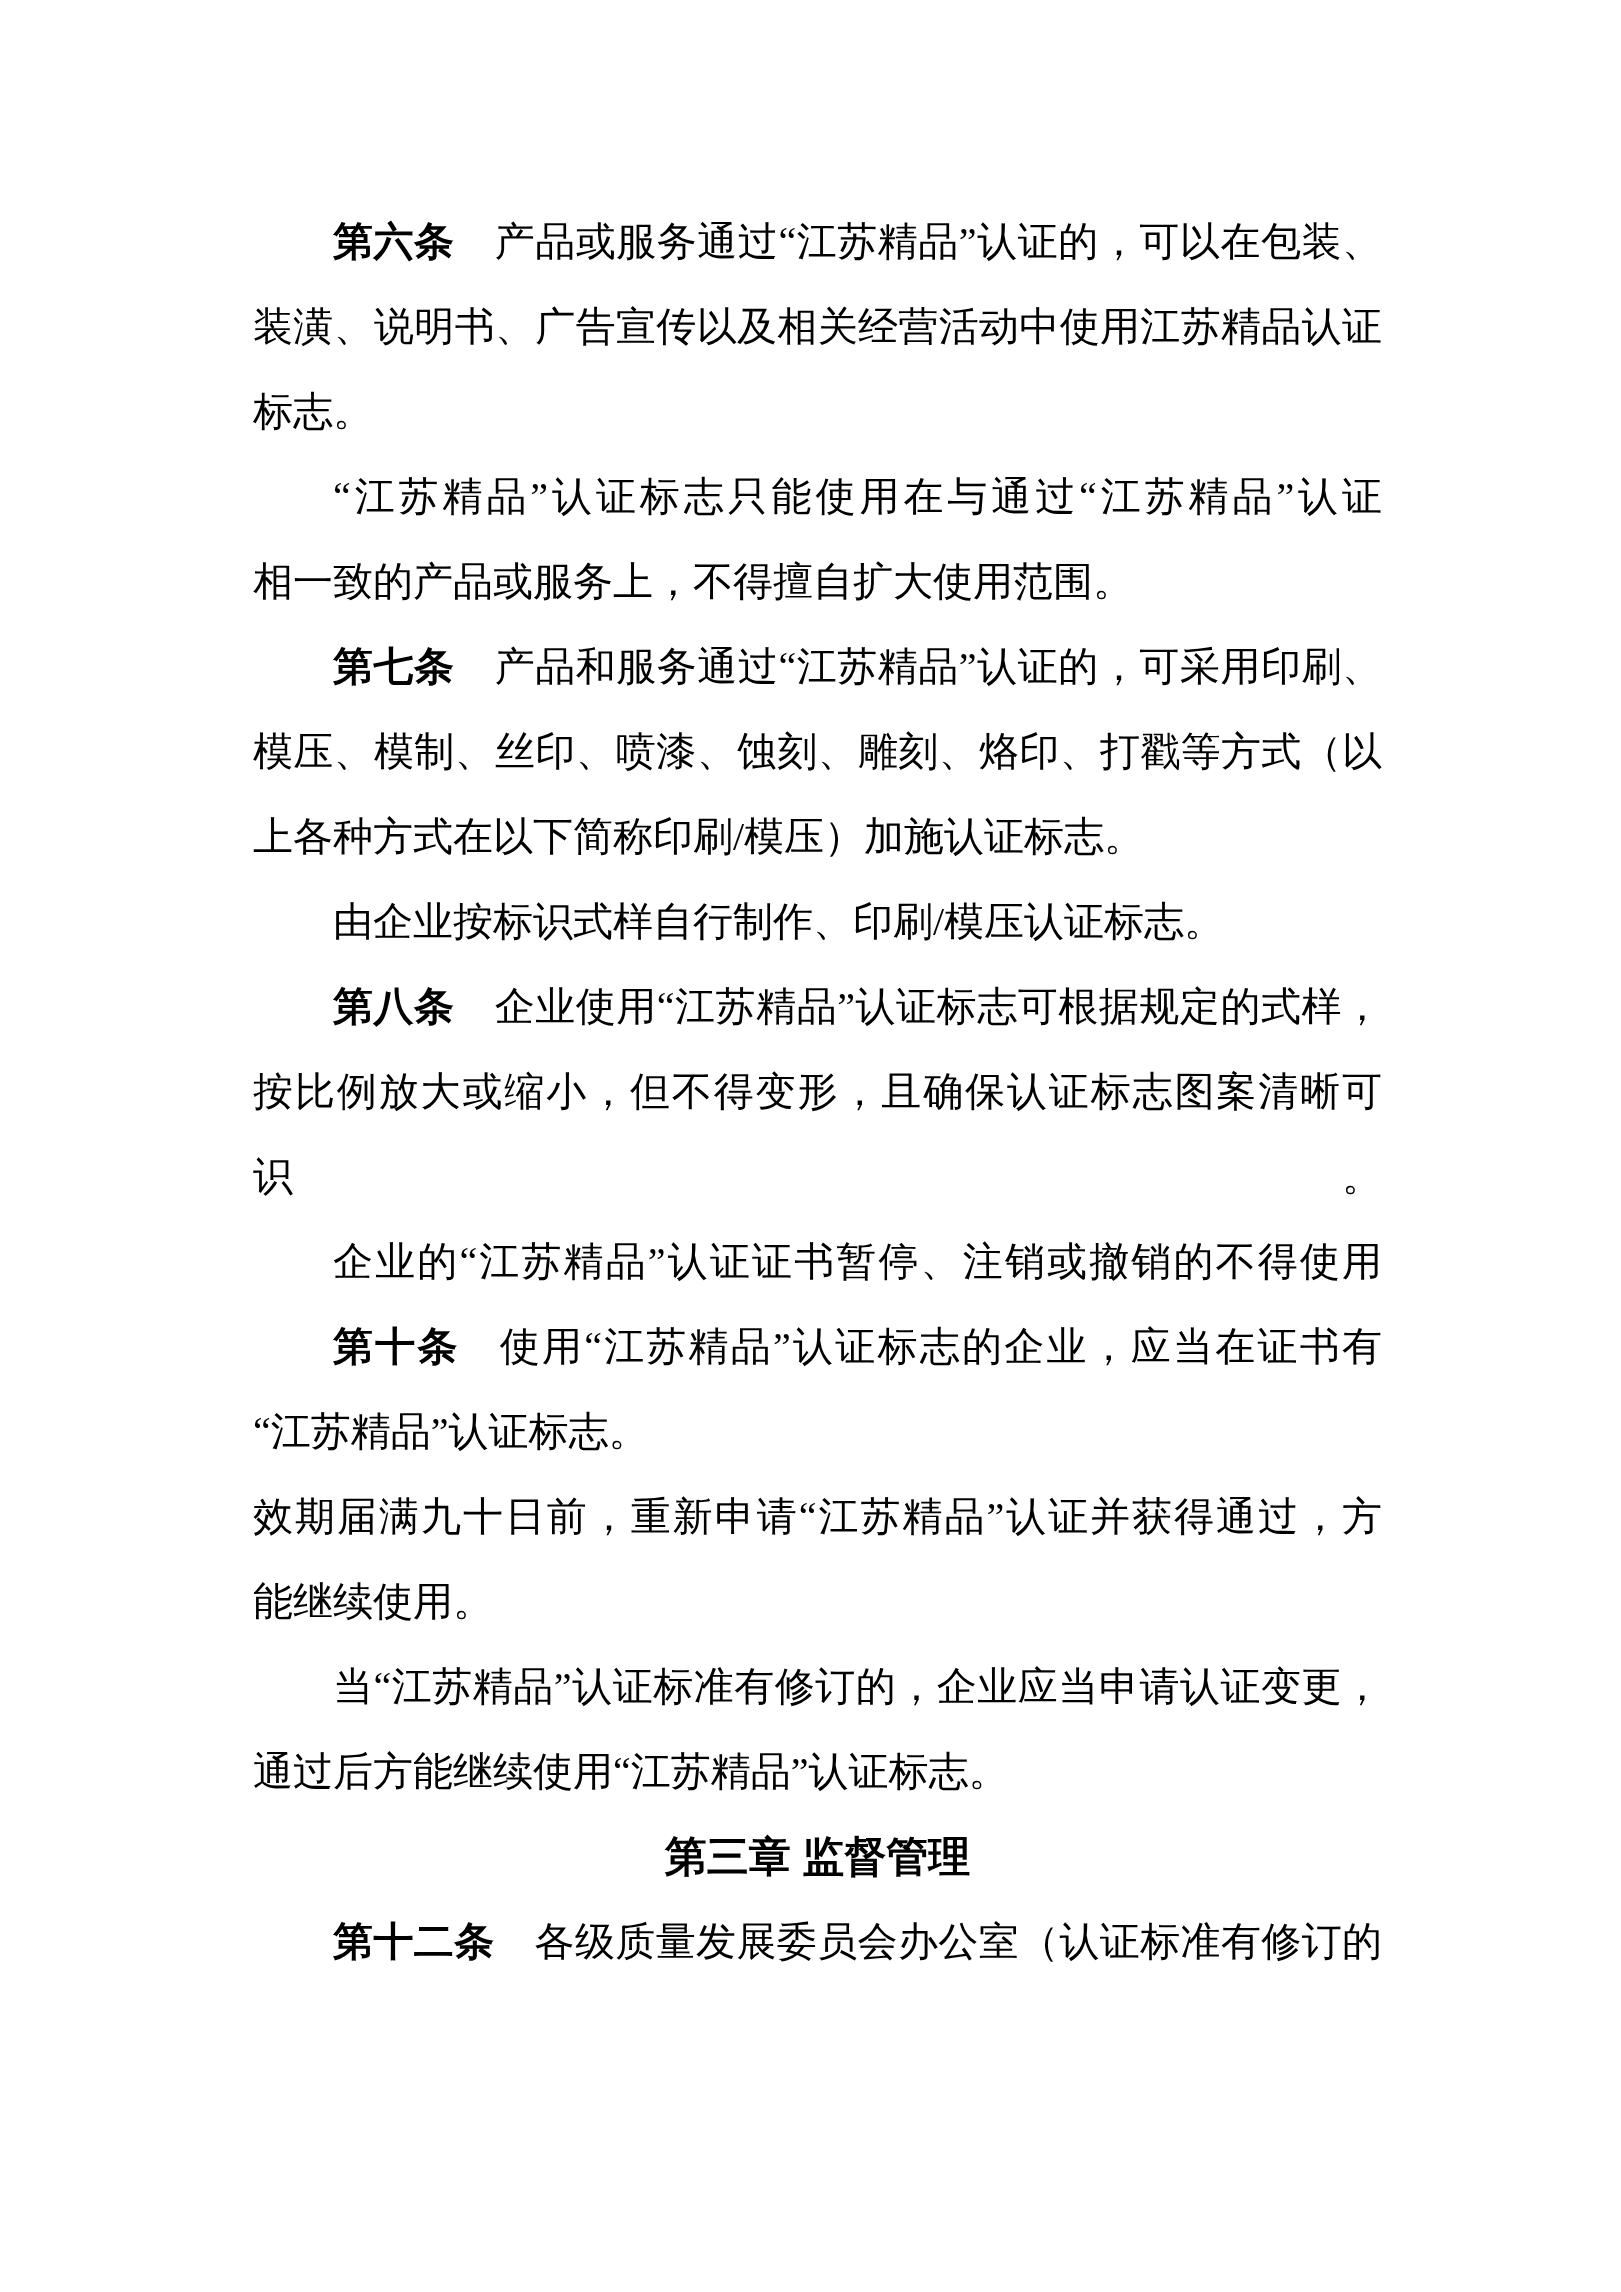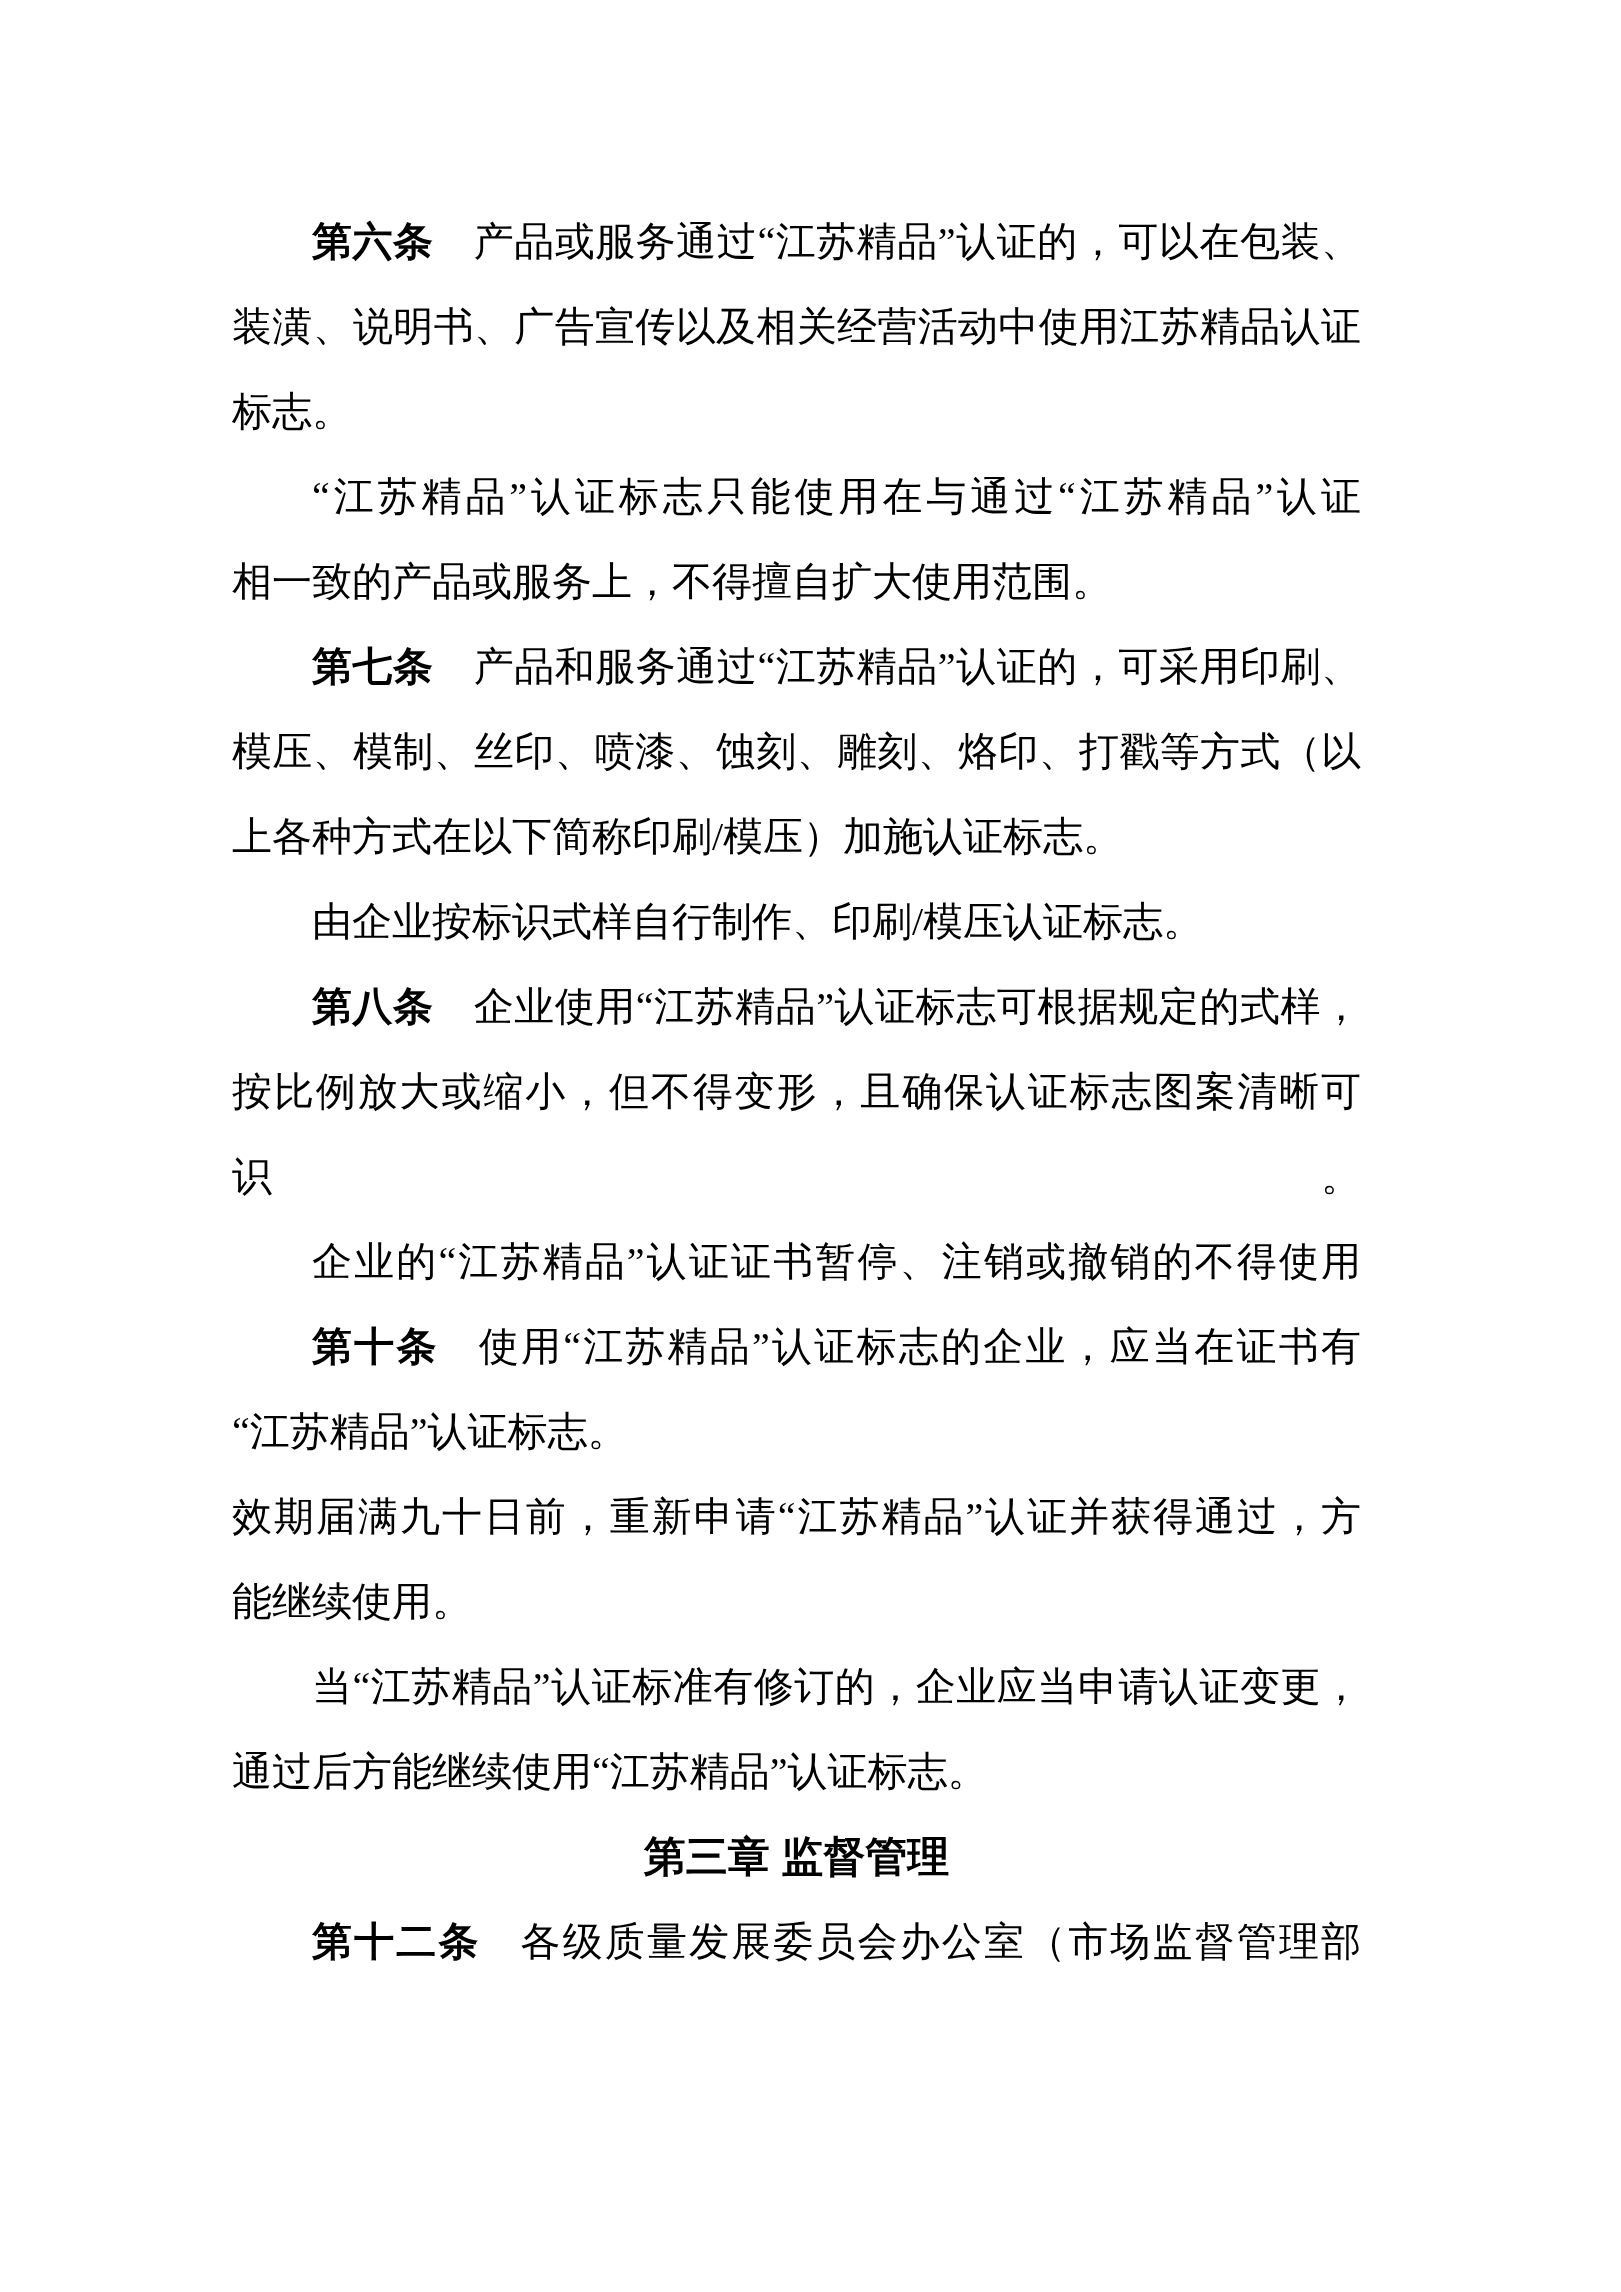--- a/index.html
+++ b/index.html
@@ -10,21 +10,21 @@
     width: 1621px;
     height: 2293px;
     background: #ffffff;
     position: relative;
     overflow: hidden;
     font-family: "Liberation Serif", "DejaVu Serif", serif;
     color: #000000;
   }
   .doc-body {
     position: absolute;
-    left: 232px;
+    left: 253px;
     top: 199px;
     width: 1129px;
     font-size: 40px;
     line-height: 85px;
     text-align: justify;
     text-justify: inter-character;
     letter-spacing: 0;
   }
   .line {
     text-align: justify;
@@ -93,16 +93,16 @@
   <div class="line j"><span>效期届满九十日前，重新申请“江苏精品”认证并获得通过，方</span></div>
 
   <div class="line"><span>能继续使用。</span></div>
 
   <div class="line indent j"><span>当“江苏精品”认证标准有修订的，企业应当申请认证变更，</span></div>
 
   <div class="line"><span>通过后方能继续使用“江苏精品”认证标志。</span></div>
 
   <div class="line heading">第三章 监督管理</div>
 
-  <div class="line indent j"><span class="art">第十二条</span><span>各级质量发展委员会办公室（市场监督管理部</span></div>
+  <div class="line indent j"><span class="art">第十二条</span><span>各级质量发展委员会办公室（认证标准有修订的</span></div>
 
 </div>
 
 
 </body></html>

